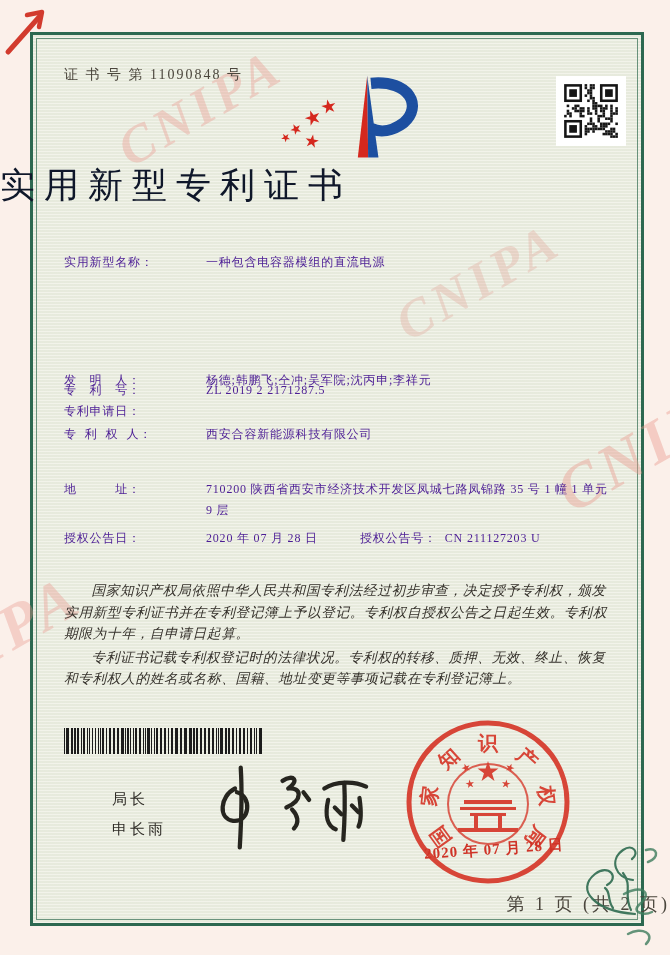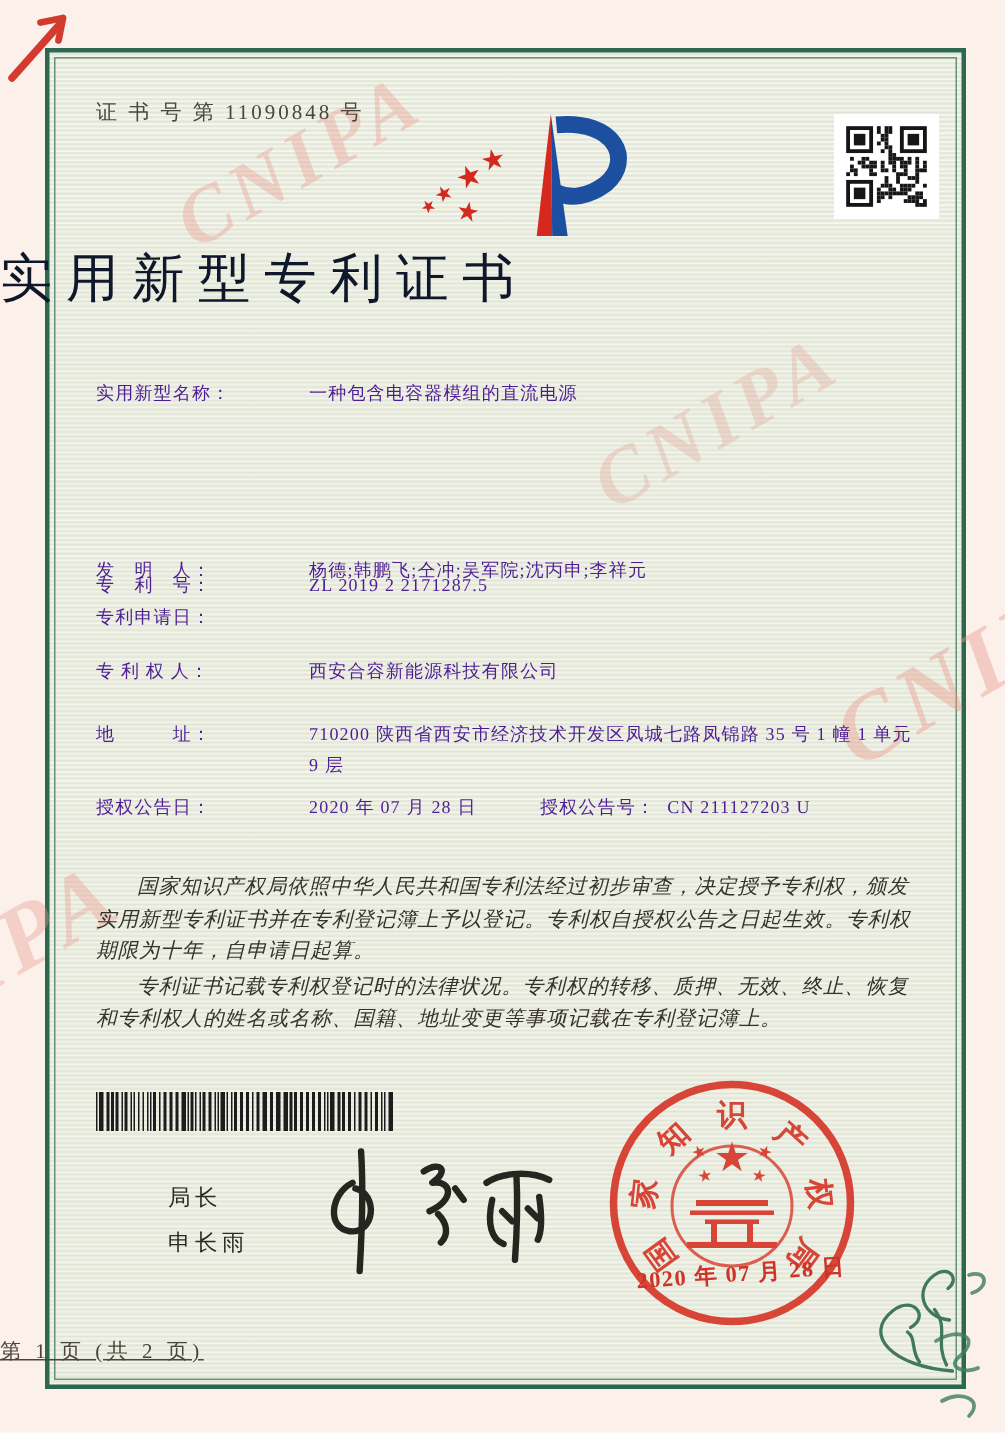--- a/index.html
+++ b/index.html
@@ -25,36 +25,36 @@
   .cert-no{position:absolute;left:64px;top:66px;font-size:14px;letter-spacing:2px;color:#4a453c;}
   .logo{position:absolute;left:280px;top:70px;width:150px;height:96px;}
   .qr{position:absolute;left:556px;top:76px;width:70px;height:70px;background:#fff;padding:3px;box-sizing:border-box;}
   .title{position:absolute;left:0;top:162px;width:100%;text-align:left;font-size:35px;
          font-weight:normal;letter-spacing:9px;color:#0f172a;}
   .rows{position:absolute;left:64px;top:252px;width:548px;}
   .row{position:absolute;left:0;display:flex;font-size:12px;color:#4c1d95;
        letter-spacing:0.8px;line-height:21px;}
   .row .lbl{flex:0 0 142px;white-space:pre;}
   .row .val{flex:1;}
-  .r1{top:0;} .r2{top:70px;margin-top:48px;} .r3{top:101px;margin-top:27px;} .r4{top:149px;justify-content:center;} .r5{top:185px;}
+  .r1{top:0;} .r2{top:70px;margin-top:48px;} .r3{top:101px;margin-top:27px;} .r4{top:149px;justify-content:center;} .r5{top:173px;font-family:Liberation Mono, monospace;}
   .r6{top:227px;width:548px;} .r7a{top:276px;} .r7b{top:276px;left:296px;text-align:center;}
   .r7b .lbl{flex:0 0 auto;margin-right:8px;}
   .body-text{position:absolute;left:64px;top:556px;width:548px;font-size:13.7px;
              line-height:21.5px;color:#35312b;font-style:italic;letter-spacing:0.6px;margin-top:24px;}
   .body-text p{margin:0 0 2px 0;text-indent:2em;}
   .barcode{position:absolute;left:64px;top:728px;width:205px;height:26px;}
   .officer{position:absolute;left:64px;top:784px;font-size:15px;color:#2e2b26;
            letter-spacing:3px;line-height:30px;margin-left:48px;}
   .signature{position:absolute;left:183px;top:760px;width:200px;height:95px;}
   .seal{position:absolute;left:402px;top:716px;width:172px;height:172px;opacity:0.93;}
   .seal-date{position:absolute;left:414px;top:840px;width:160px;text-align:center;
              font-size:15px;font-weight:bold;color:#cf3327;letter-spacing:1px;
              transform:rotate(-4deg);}
-  .footer{position:absolute;left:0;top:892px;width:100%;text-align:left;
-          font-size:14px;letter-spacing:3px;color:#4a453c;text-decoration:underline;}
+  .footer{position:absolute;left:0;top:892px;width:100%;text-align:right;
+          font-size:18px;letter-spacing:3px;color:#4a453c;}
   .corner-arrow{position:absolute;left:2px;top:2px;z-index:3;}
   .corner-flourish{position:absolute;left:563px;top:818px;z-index:2;}
   .green-squiggle{position:absolute;left:606px;top:842px;z-index:3;}
 </style>
 </head>
 <body>
 
 <svg width="0" height="0" style="position:absolute">
   <defs>
     <path id="star" d="M0-1L0.2245-0.309L0.951-0.309L0.3633 0.118L0.5878 0.809L0 0.382L-0.5878 0.809L-0.3633 0.118L-0.951-0.309L-0.2245-0.309Z"></path>

